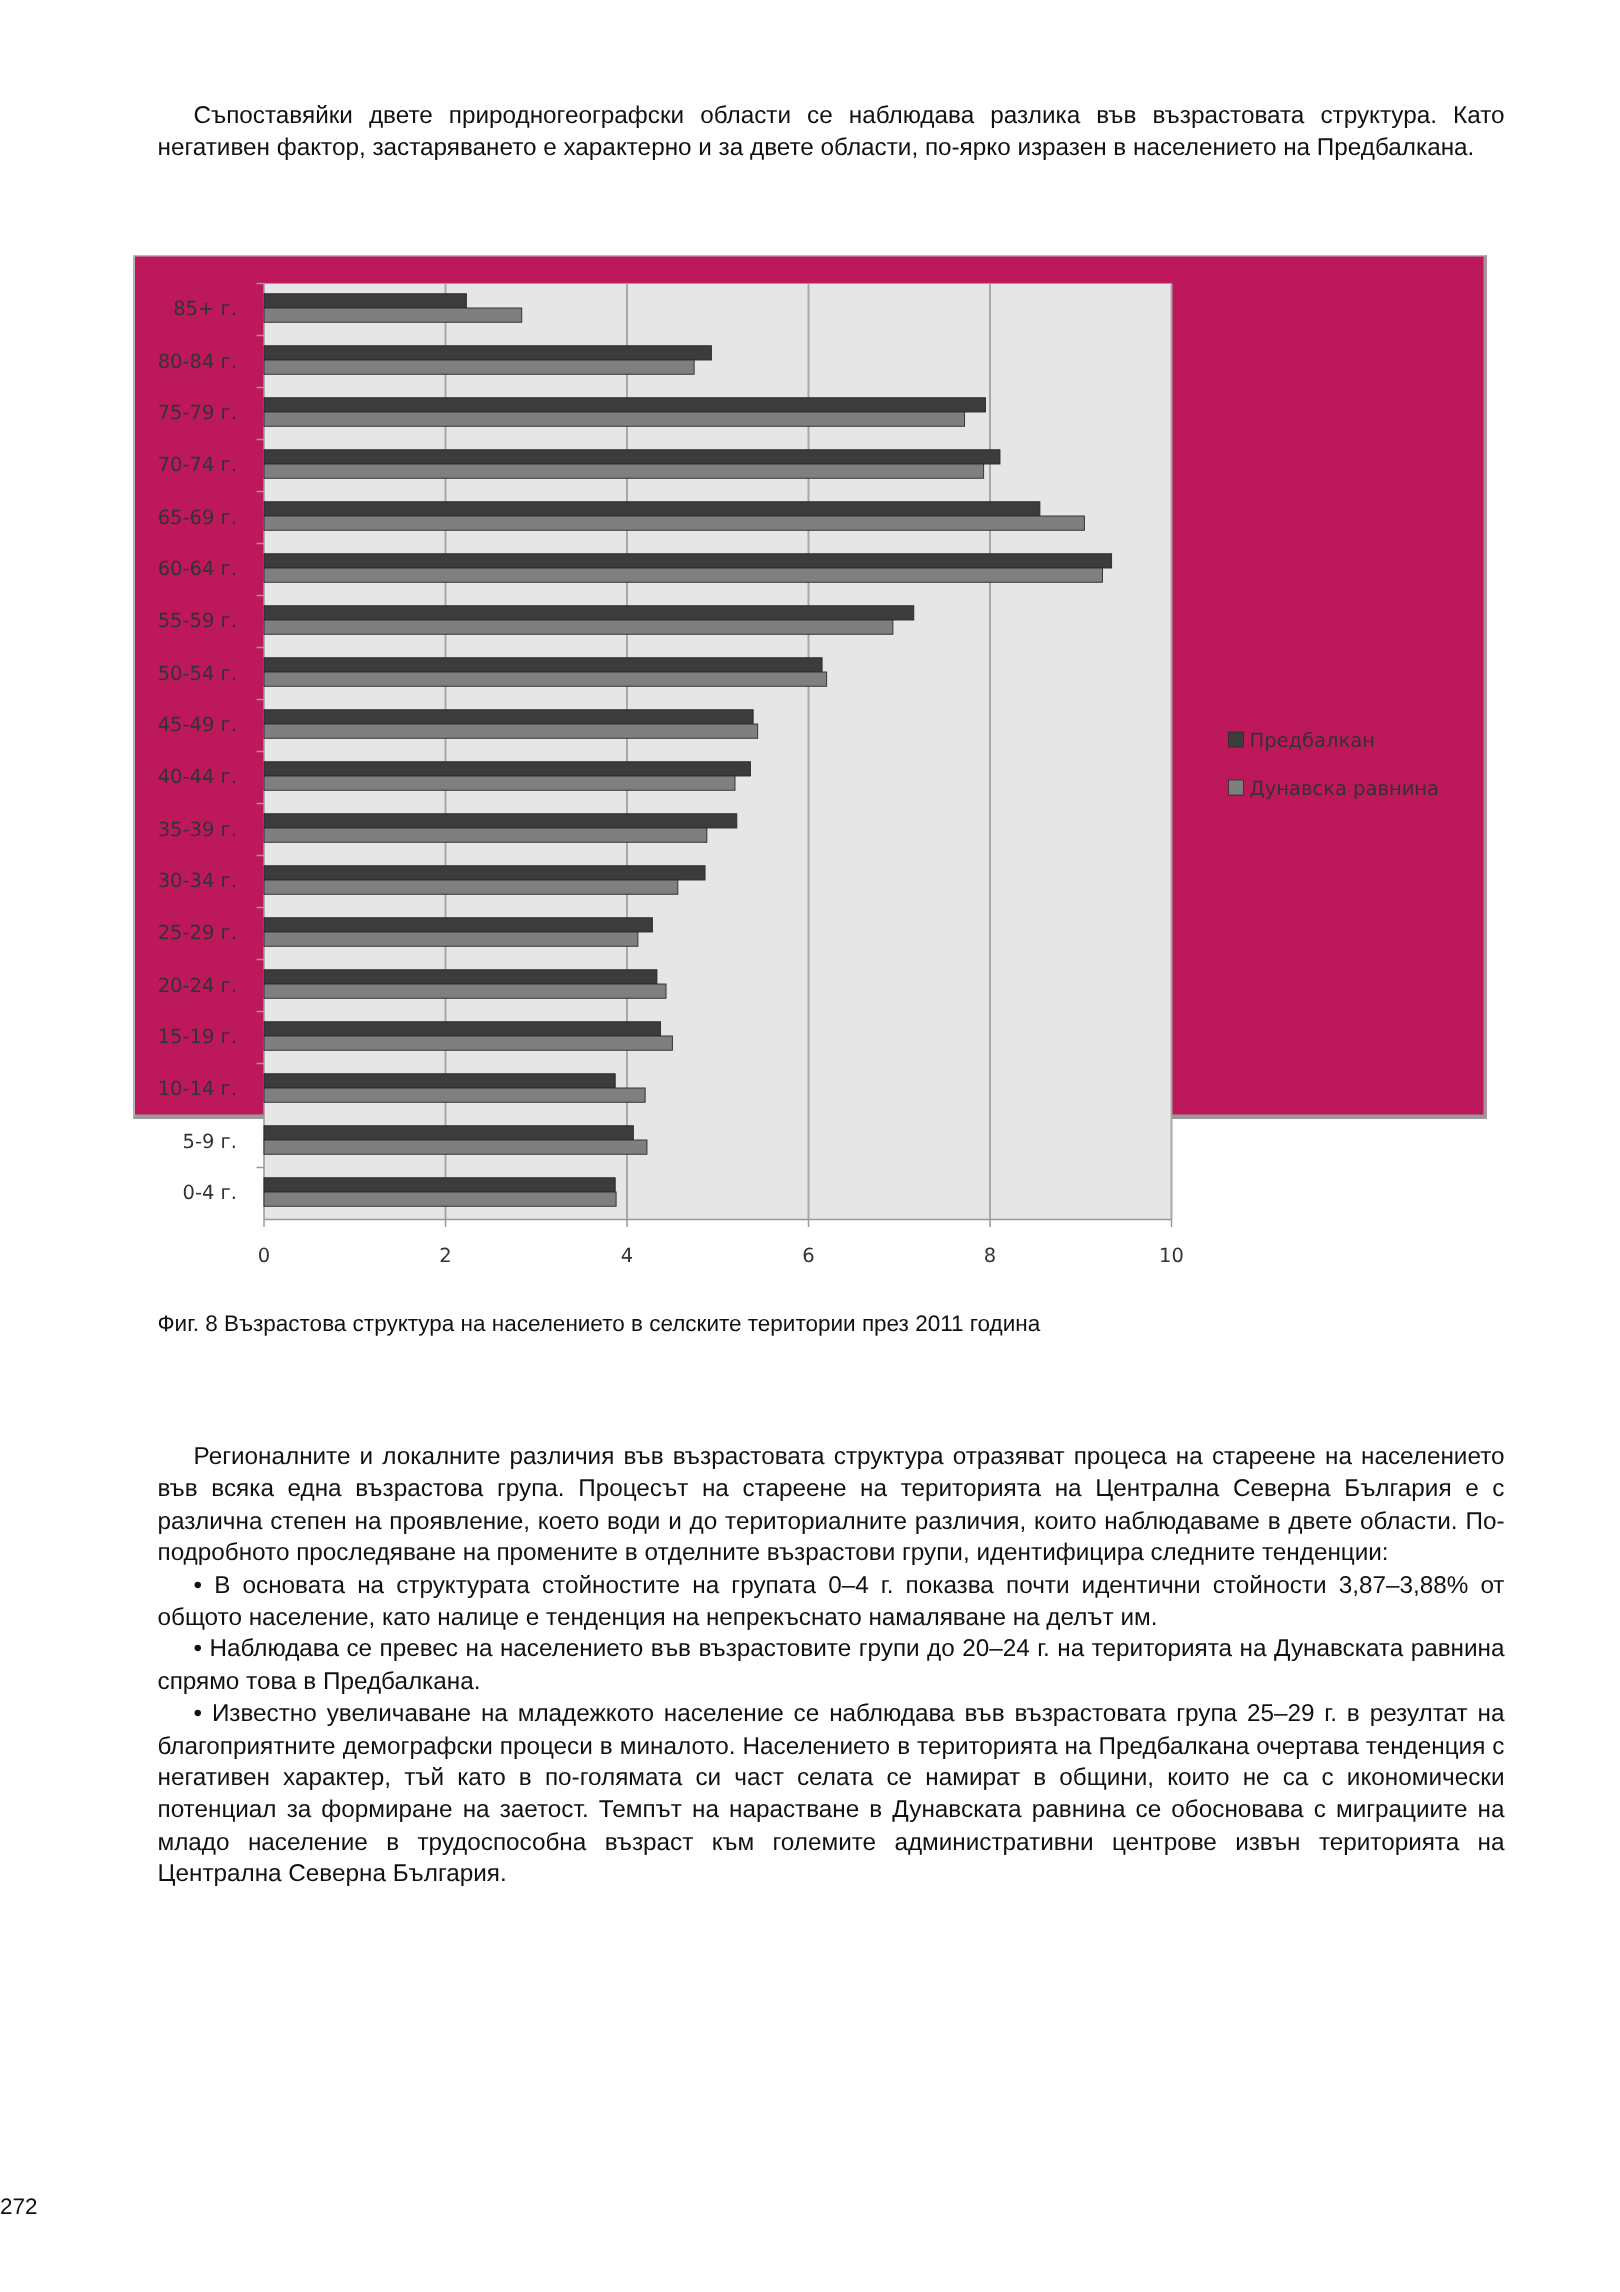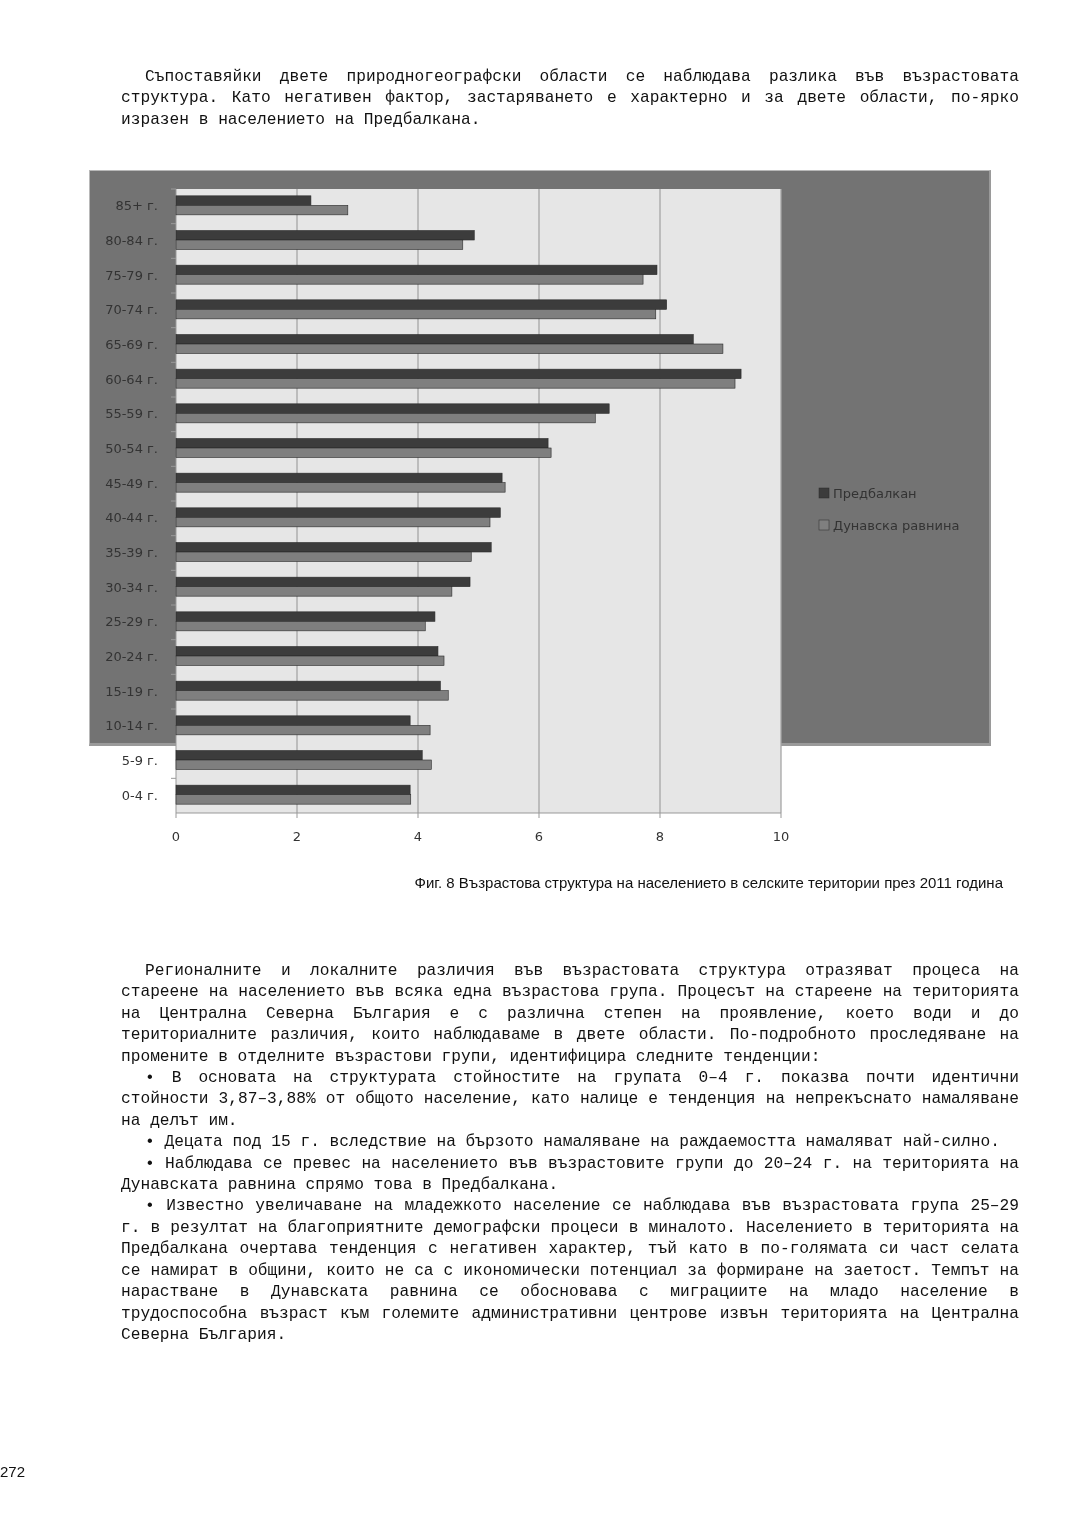--- a/index.html
+++ b/index.html
@@ -1,24 +1,24 @@
 <!DOCTYPE html>
 <html><head>
 <meta charset="utf-8">
 <style>
   html, body { margin: 0; padding: 0; background: #ffffff; }
   body { width: 1080px; height: 1528px; position: relative; font-family: "Liberation Sans", sans-serif; color: #111; }
-  .para { position: absolute; left: 121px; width: 898px; font-size: 16.2px; line-height: 21.4px; text-align: justify; margin: 0; font-family: Liberation Mono, monospace; }
+  .para { position: absolute; left: 105px; width: 898px; font-size: 16.2px; line-height: 21.4px; text-align: justify; margin: 0; }
   .indent { text-indent: 24px; }
   .bullet { text-indent: 24px; }
   #p1 { top: 67px; }
   #body-block { top: 961px; }
-  .chart-frame { position: absolute; left: 89px; top: 170px; width: 902px; height: 576px; border: 1px solid #b8b8b8; border-right: 2px solid #9a9a9a; border-bottom: 3px solid #9a9a9a; background: #737373; box-sizing: border-box; }
+  .chart-frame { position: absolute; left: 89px; top: 170px; width: 902px; height: 576px; border: 1px solid #b8b8b8; border-right: 2px solid #9a9a9a; border-bottom: 3px solid #9a9a9a; background: #be185d; box-sizing: border-box; }
   #chart-svg { position: absolute; left: 0; top: 0; }
-  .caption { position: absolute; left: 105px; width: 898px; top: 873px; text-align: right; font-size: 15px; line-height: 19px; }
+  .caption { position: absolute; left: 105px; width: 898px; top: 873px; text-align: left; font-size: 15px; line-height: 19px; }
   .page-num { position: absolute; left: 0; width: 1080px; top: 1463px; text-align: left; font-size: 15px; }
   .cat-label { font-family: "DejaVu Sans", sans-serif; font-size: 13px; fill: #333; }
   .tick-label { font-family: "DejaVu Sans", sans-serif; font-size: 13px; fill: #333; }
   .legend-label { font-family: "DejaVu Sans", sans-serif; font-size: 13px; fill: #333; }
 </style>
 </head>
 <body>
 
 <p class="para indent" id="p1">Съпоставяйки двете природногеографски области се наблюдава разлика във възрастовата структура. Като негативен фактор, застаряването е характерно и за двете области, по-ярко изразен в населението на Предбалкана.</p>
 
@@ -133,18 +133,17 @@
   </svg>
 </div>
 
 <div class="caption">
   <div>Фиг. 8 Възрастова структура на населението в селските територии през 2011 година</div>
 </div>
 
 <div class="para" id="body-block">
   <p class="indent" style="margin:0">Регионалните и локалните различия във възрастовата структура отразяват процеса на стареене на населението във всяка една възрастова група. Процесът на стареене на територията на Централна Северна България е с различна степен на проявление, което води и до териториалните различия, които наблюдаваме в двете области. По-подробното проследяване на промените в отделните възрастови групи, идентифицира следните тенденции:</p>
   <p class="bullet" style="margin:0">• В основата на структурата стойностите на групата 0–4 г. показва почти идентични стойности 3,87–3,88% от общото население, като налице е тенденция на непрекъснато намаляване на делът им.</p>
-  <p class="bullet" style="margin:0">• Децата под 15 г. вследствие на бързото намаляване на раждаемостта намаляват най-силно.</p>
   <p class="bullet" style="margin:0">• Наблюдава се превес на населението във възрастовите групи до 20–24 г. на територията на Дунавската равнина спрямо това в Предбалкана.</p>
   <p class="bullet" style="margin:0">• Известно увеличаване на младежкото население се наблюдава във възрастовата група 25–29 г. в резултат на благоприятните демографски процеси в миналото. Населението в територията на Предбалкана очертава тенденция с негативен характер, тъй като в по-голямата си  част селата се намират в общини, които не са с икономически потенциал за формиране на заетост. Темпът на нарастване в Дунавската равнина се обосновава с миграциите на младо население в трудоспособна възраст към големите административни центрове извън територията на Централна Северна България.</p>
 </div>
 
 <div class="page-num">272</div>
 
 </body></html>

